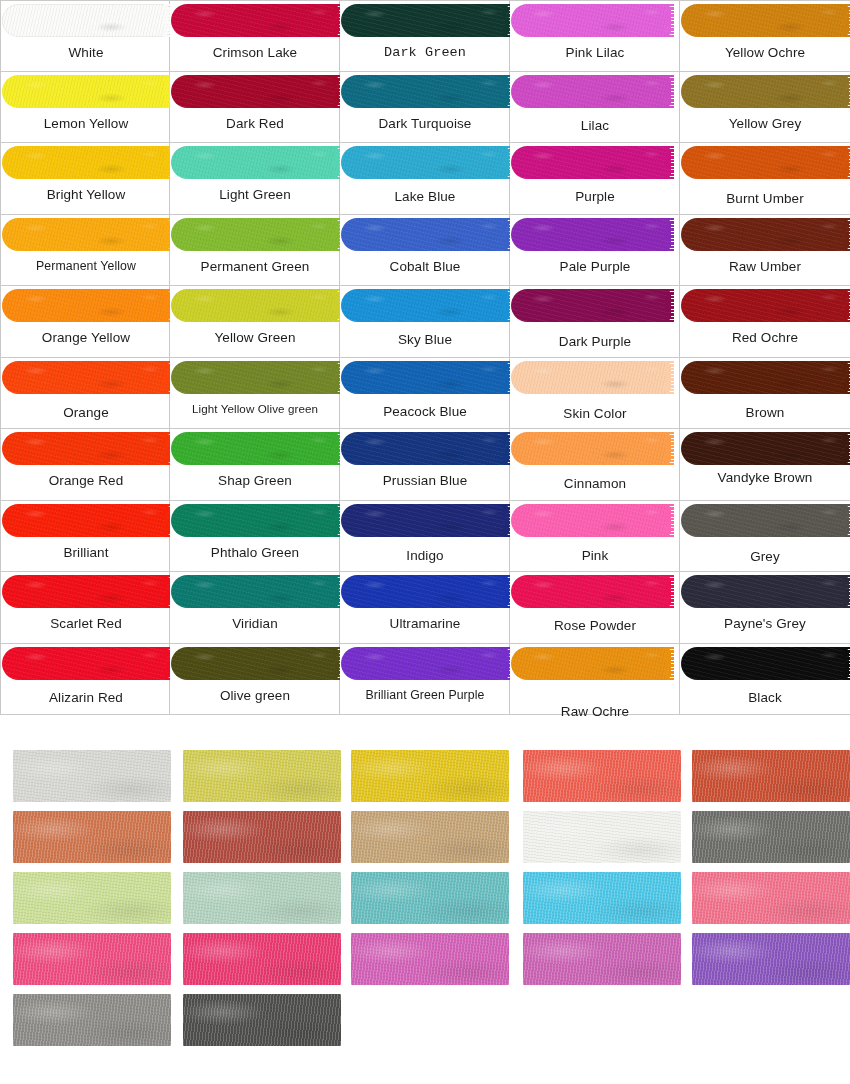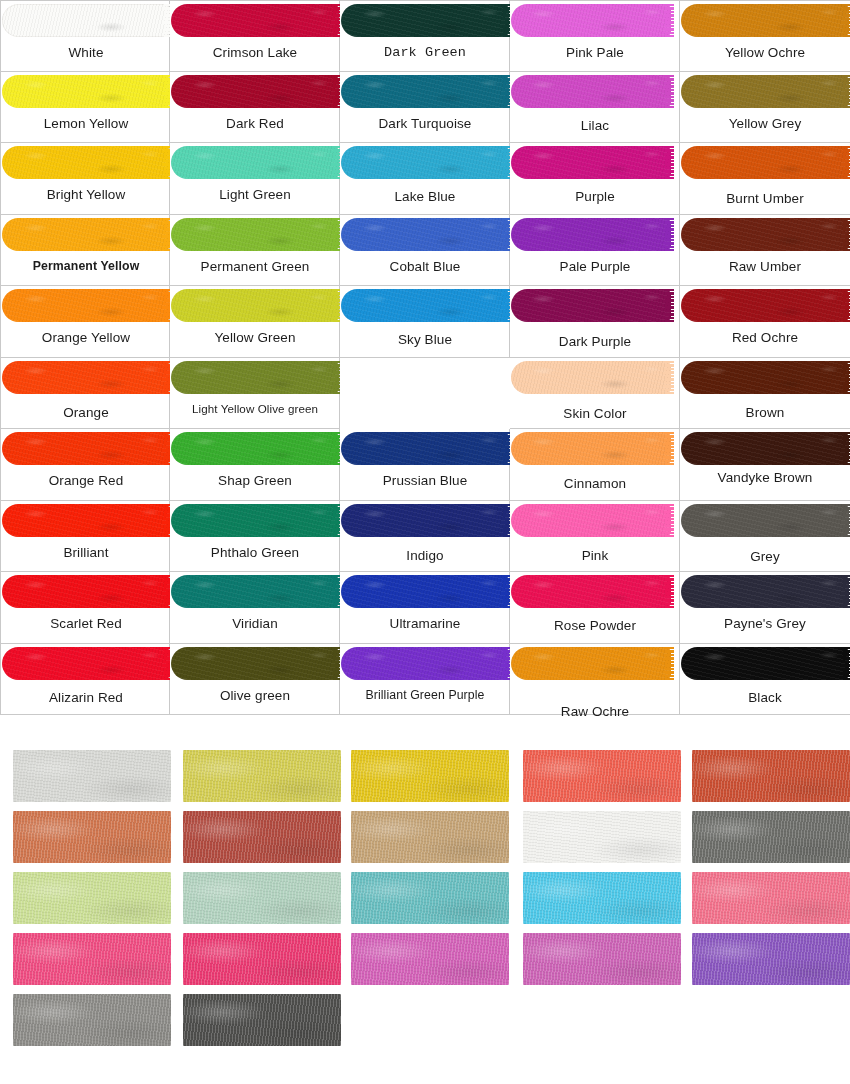--- a/index.html
+++ b/index.html
@@ -122,21 +122,21 @@
             </div>
           </div>
           <div class="tlabel" style="top: 44px; font-family: Liberation Mono, monospace;">Dark Green</div>
         </div>
         <div class="tcell" style="left: 510px;">
           <div class="stroke-wrap">
             <div class="stroke" style="background: rgb(225, 99, 217); width: 160px;">
               <div class="grain"></div>
             </div>
           </div>
-          <div class="tlabel" style="top: 44px;">Pink Pale</div>
+          <div class="tlabel" style="top: 44px;">Pink Lilac</div>
         </div>
         <div class="tcell lastcol" style="left: 680px;">
           <div class="stroke-wrap">
             <div class="stroke" style="background: rgb(207, 130, 17); width: 168px;">
               <div class="grain"></div>
             </div>
           </div>
           <div class="tlabel" style="top: 44px;">Yellow Ochre</div>
         </div>
       </div>
@@ -218,21 +218,21 @@
         <div class="tcell lastcol" style="left: 680px;">
           <div class="stroke-wrap">
             <div class="stroke" style="background: rgb(212, 84, 12); width: 168px;">
               <div class="grain"></div>
             </div>
           </div>
           <div class="tlabel" style="top: 48px;">Burnt Umber</div>
         </div>
       </div>
       <div class="trow" style="top: 214.5px;">
-        <div class="tcell firstcol" style="left: 0px; font-weight: bold;">
+        <div class="tcell firstcol" style="left: 0px;">
           <div class="stroke-wrap">
             <div class="stroke" style="background: rgb(249, 171, 19); width: 168px;">
               <div class="grain"></div>
             </div>
           </div>
           <div class="tlabel sm" style="top: 44px;">Permanent Yellow</div>
         </div>
         <div class="tcell" style="left: 170px;">
           <div class="stroke-wrap">
             <div class="stroke" style="background: rgb(132, 188, 51); width: 168px;">
@@ -317,20 +317,28 @@
           </div>
           <div class="tlabel" style="top: 47px;">Orange</div>
         </div>
         <div class="tcell" style="left: 170px;">
           <div class="stroke-wrap">
             <div class="stroke" style="background: rgb(116, 135, 42); width: 168px;">
               <div class="grain"></div>
             </div>
           </div>
           <div class="tlabel xsm" style="top: 44px;">Light Yellow Olive green</div>
+        </div>
+        <div class="tcell" style="left: 340px;">
+          <div class="stroke-wrap">
+            <div class="stroke" style="background: rgb(19, 99, 178); width: 168px;">
+              <div class="grain"></div>
+            </div>
+          </div>
+          <div class="tlabel" style="top: 46px;">Peacock Blue</div>
         </div>
         <div class="tcell" style="left: 510px;">
           <div class="stroke-wrap">
             <div class="stroke" style="background: rgb(251, 207, 171); width: 160px;">
               <div class="grain"></div>
             </div>
           </div>
           <div class="tlabel" style="top: 48px;">Skin Color</div>
         </div>
         <div class="tcell lastcol" style="left: 680px;">

